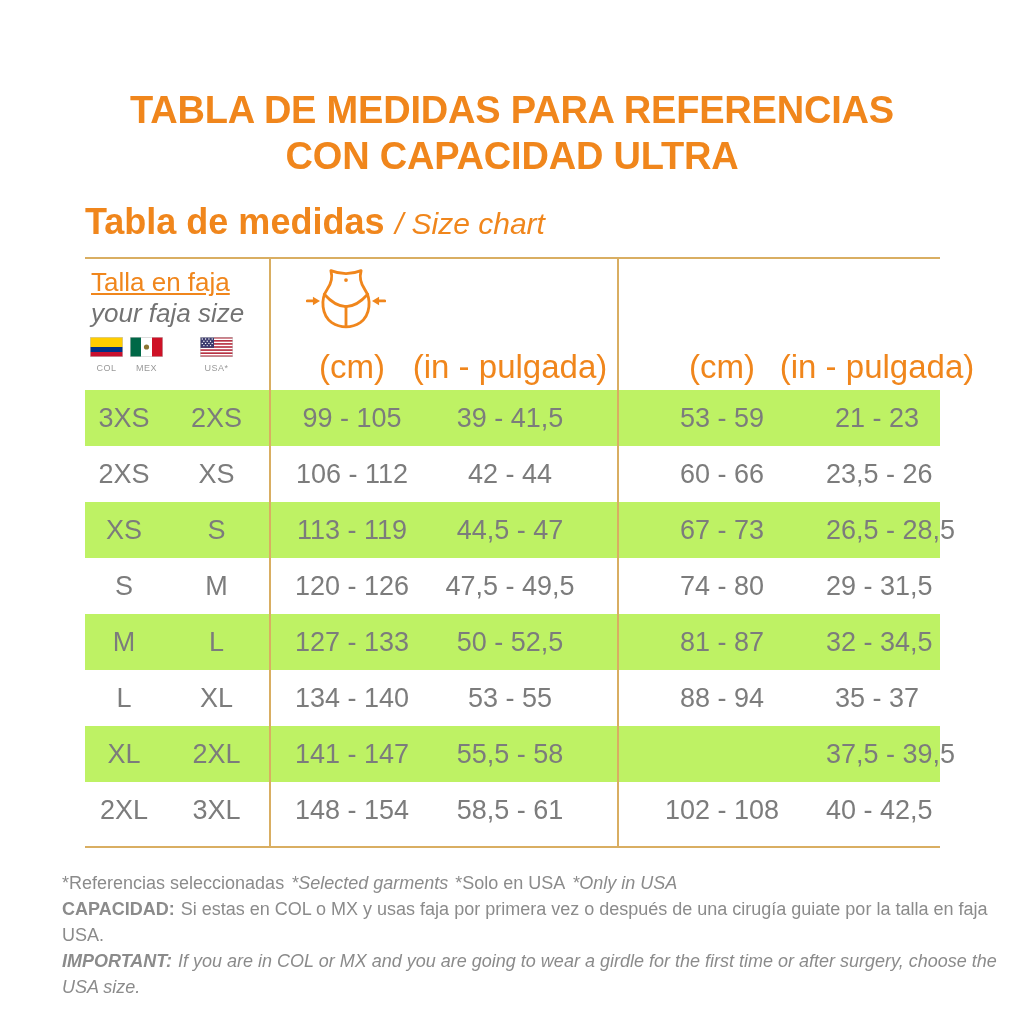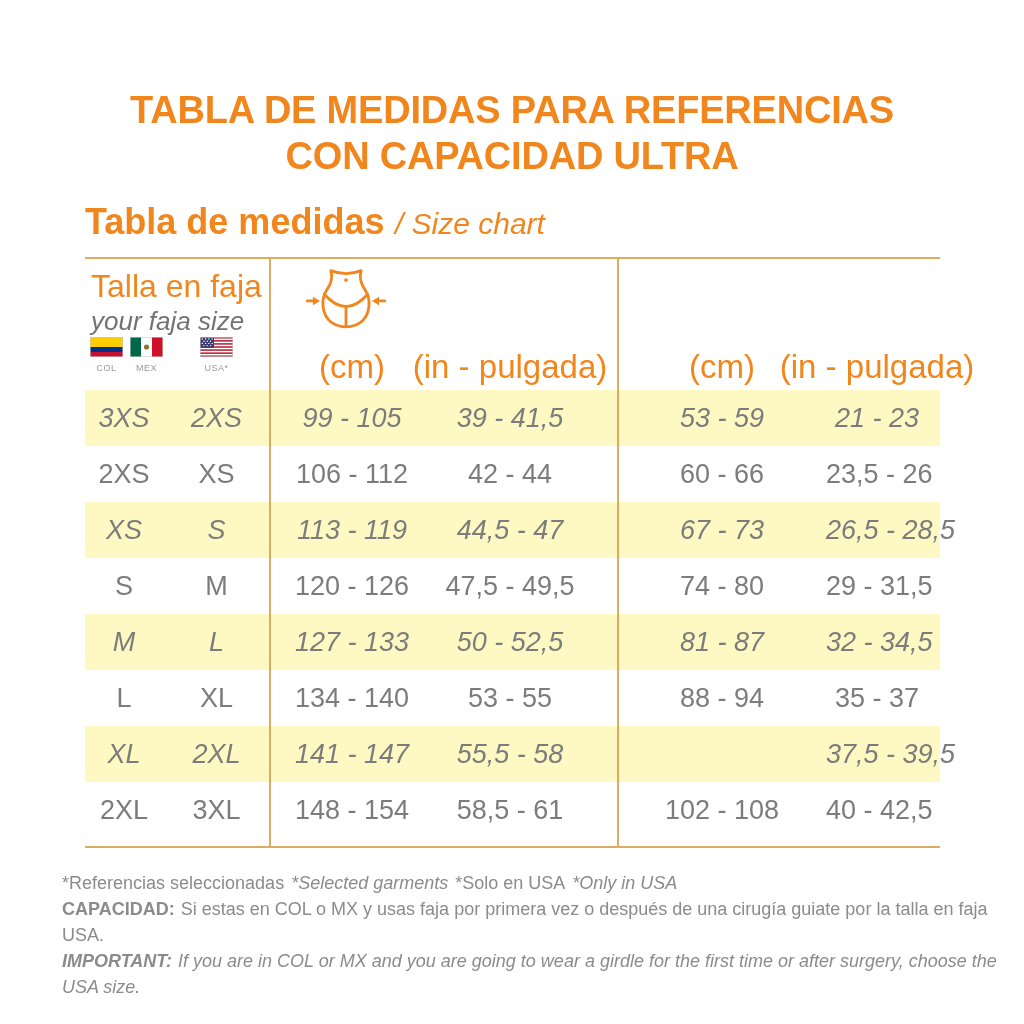--- a/index.html
+++ b/index.html
@@ -22,37 +22,37 @@
                 border-top:2px solid #D9AE62; border-bottom:2px solid #D9AE62;
                 padding-bottom:8px; }
   .vline { position:absolute; top:0; bottom:0; width:2px; background:#D9AE62; z-index:3; }
   .vline.v1 { left:184px; } .vline.v2 { left:532px; }
 
   .thead { display:grid; grid-template-columns:78px 107px 164px 152px 32px 208px 102px 12px;
            grid-template-rows:74px 57px; }
   .head-size   { grid-column:1/3; grid-row:1; padding:8px 0 0 6px; }
   .head-hip    { grid-column:3/6; grid-row:1; padding:8px 0 0 34px; display:flex; }
   .head-waist  { grid-column:6/9; grid-row:1; padding:8px 0 0 44px; display:flex; }
-  .col-title   { color:#F0861C; font-size:32px; line-height:1.2; white-space:nowrap; }
+  .col-title   { color:#F0861C; font-size:26px; line-height:1.2; white-space:nowrap;text-decoration:underline; }
   .col-sub     { color:#737373; font-size:26px; font-style:italic; line-height:1.2; white-space:nowrap; }
   .torso-icon  { margin:-2px 0 0 2px; flex:none; }
 
   .flags-block { grid-column:1/3; grid-row:2; position:relative; }
   .flag { position:absolute; top:4px; width:33px; text-align:center; }
   .flag.f-col { left:5px; } .flag.f-mex { left:45px; } .flag.f-usa { left:115px; }
   .flag-label { display:block; margin-top:2px; font-size:9px; color:#999; letter-spacing:0.5px; }
 
   .unit { color:#F0861C; font-size:33px; display:flex; align-items:center;
           justify-content:center; padding-top:10px; white-space:nowrap; }
   .unit.u1 { grid-column:3; grid-row:2; } .unit.u2 { grid-column:4; grid-row:2; }
   .unit.u3 { grid-column:6; grid-row:2; } .unit.u4 { grid-column:7; grid-row:2; }
 
   .trow { display:grid; grid-template-columns:78px 107px 164px 152px 32px 208px 102px 12px;
           height:56px; align-items:center; }
-  .trow.alt { background:#fef9c3;font-style:italic; }
+  .trow.alt { background:#bef264; }
   .cell { text-align:center; color:#7C7C7C; font-size:27px; white-space:nowrap; }
   .cell.k1 { grid-column:1; } .cell.k2 { grid-column:2; }
   .cell.k3 { grid-column:3; } .cell.k4 { grid-column:4; }
   .cell.k5 { grid-column:6; } .cell.k6 { grid-column:7; }
 
   
   .footnotes { margin:22px 0 0 62px; color:#8B8B8B; font-size:18px; line-height:26px; }
   .fn-it { font-style:italic; }
   .fn-seg { margin-right:7px; }
   .fn-bold { font-weight:700; margin-right:6px; }

